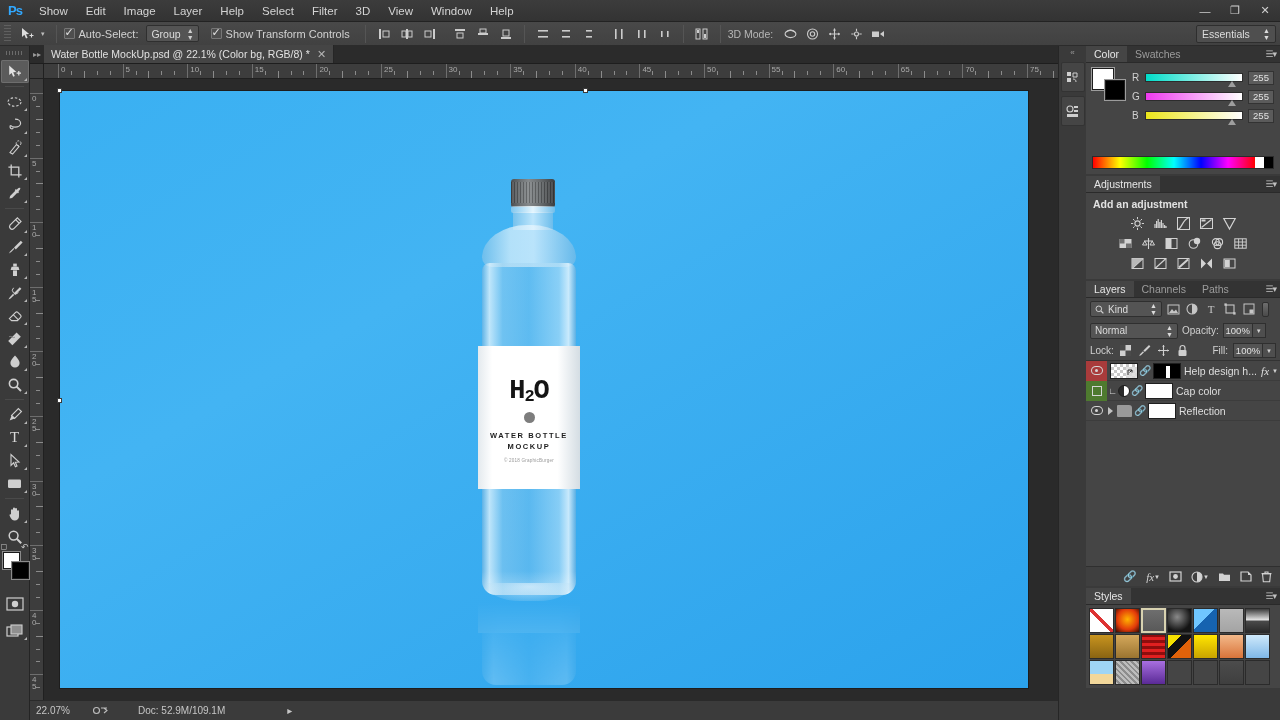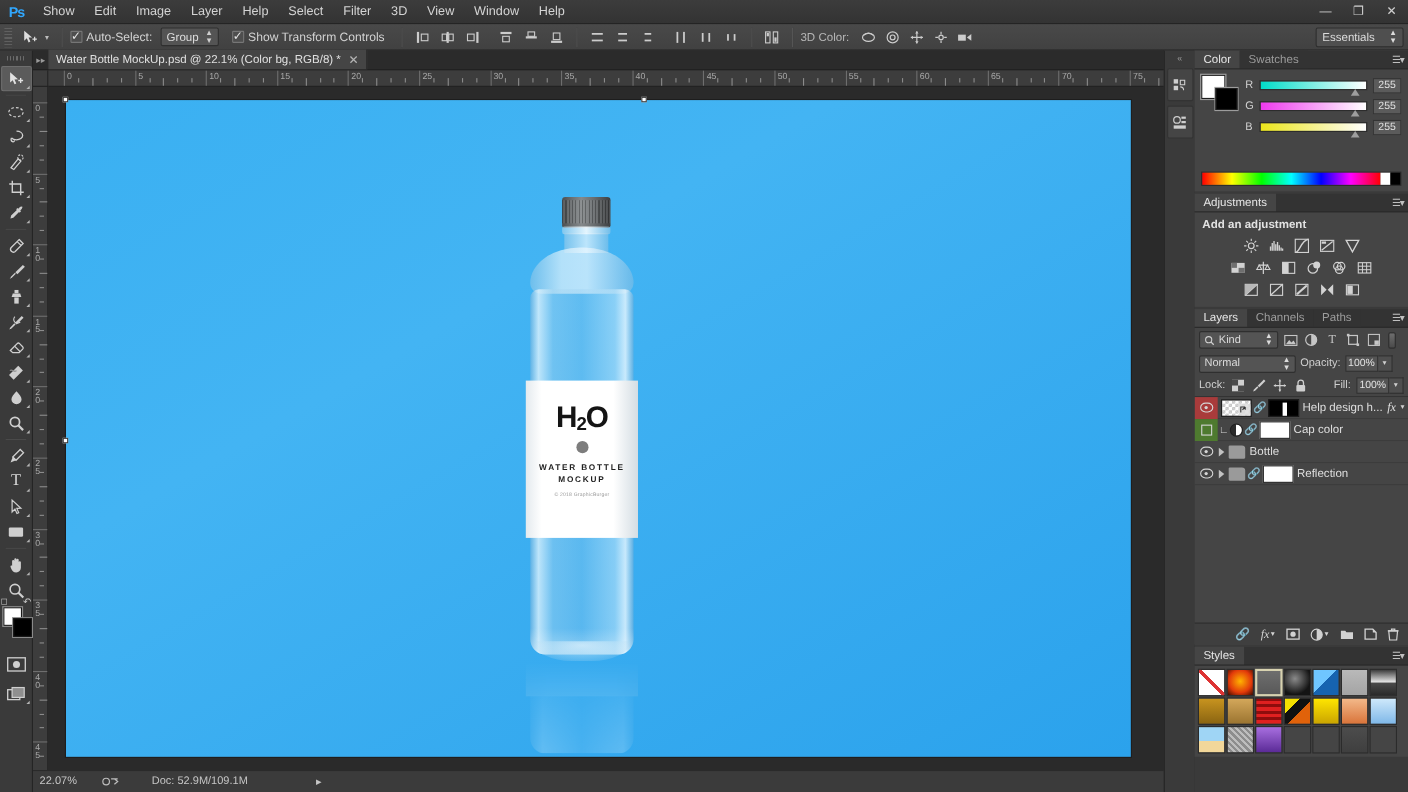--- a/index.html
+++ b/index.html
@@ -116,22 +116,22 @@
     border-radius:8px 8px 14px 14px; }
   #body::after { content:""; position:absolute; left:0; right:0; bottom:0; height:24px;
     background:linear-gradient(#ffffff00, rgba(255,255,255,.38));
     border-radius:0 0 14px 14px; }
   #bottle-bottom { position:absolute; left:11px; top:404px; width:88px; height:18px;
     background:radial-gradient(ellipse at 50% 20%, rgba(255,255,255,.55), rgba(170,215,240,.25) 70%, rgba(120,180,220,.1));
     border-radius:0 0 40% 40%/0 0 100% 100%; }
   #label { position:absolute; left:4px; top:167px; width:102px; height:143px;
     background:linear-gradient(90deg,#e4eaee 0%,#ffffff 14%,#ffffff 78%,#d4dde3 100%);
     display:flex; flex-direction:column; align-items:center; }
-  #lb-h2o { font-family:Liberation Sans, sans-serif; font-weight:bold; color:#141414;
-    font-size:27px; letter-spacing:-1px; margin-top:20px; line-height:1; }
+  #lb-h2o { font-family:Liberation Mono, monospace; font-weight:bold; color:#141414;
+    font-size:27px; letter-spacing:-1px; margin-top:32px; line-height:1; }
   #lb-h2o sub { font-size:17px; vertical-align:-3px; }
   #lb-dot { width:11px; height:11px; border-radius:50%; background:#7d7d7d; margin-top:7px; }
   #lb-t1 { font-size:7.5px; letter-spacing:1.6px; color:#1d1d1d; font-weight:bold; margin-top:8px; }
   #lb-t2 { font-size:7.5px; letter-spacing:1.6px; color:#1d1d1d; font-weight:bold; margin-top:2px; }
   #lb-cr { font-size:4.6px; color:#9a9a9a; margin-top:7px; letter-spacing:.2px; }
   #reflection { position:absolute; left:414px; top:506px; width:110px; height:88px;
     transform:scaleY(-1); opacity:.30;
     -webkit-mask-image:linear-gradient(to top, transparent 6%, #000 95%);
             mask-image:linear-gradient(to top, transparent 6%, #000 95%); }
   #rf-body { position:absolute; left:8px; top:0; width:94px; height:80px;
@@ -395,21 +395,21 @@
   <div class="ob-sep"></div>
   <div class="align-btn">
       <svg width="16" height="14" viewBox="0 0 16 14">
         <rect x="2" y="2" width="4" height="10" fill="none" stroke="#ccc"></rect>
         <rect x="9" y="2" width="4" height="10" fill="none" stroke="#ccc"></rect>
         <rect x="3" y="3" width="2" height="3" fill="#ccc"></rect>
         <rect x="10" y="7" width="2" height="4" fill="#ccc"></rect>
       </svg>
     </div>
   <div class="ob-sep"></div>
-  <span style="color:#b6b6b6;font-size:10.5px;margin-right:6px;">3D Color:</span>
+  <span style="color:#b6b6b6;font-size:10.5px;margin-right:6px;">3D Mode:</span>
   <div class="align-btn">
       <svg width="15" height="14" viewBox="0 0 15 14">
         <ellipse cx="7.5" cy="7" rx="5.4" ry="3.6" fill="none" stroke="#ccc" stroke-width="1.1"></ellipse>
         <path d="M3 5.2 Q7.5 1 12 5.2" fill="none" stroke="#ccc" stroke-width="1.1"></path>
       </svg>
     </div>
   <div class="align-btn">
       <svg width="15" height="14" viewBox="0 0 15 14">
         <circle cx="7.5" cy="7" r="5" fill="none" stroke="#ccc" stroke-width="1.1"></circle>
         <circle cx="7.5" cy="7" r="2.2" fill="none" stroke="#ccc" stroke-width="1.1"></circle>
@@ -1105,28 +1105,20 @@
             <span style="width:10px;height:10px;border:1.4px solid #d5d5d5;"></span>
           </div>
         <span class="clip-arrow">∟</span>
         <div class="adjust-circle"></div>
         <div class="link-ic">🔗</div>
         <div class="thumb-img thumb-white" style="background:#fff"></div>
         <span class="lname">Cap color</span>
       </div>
 
 
-      <div class="layer-row">
-        <div class="eye-cell">
-            <i class="eye"></i>
-          </div>
-        <i class="disc-tri"></i>
-        <i class="folder-ic"></i>
-        <span class="lname">Bottle</span>
-      </div>
 
       <div class="layer-row">
         <div class="eye-cell">
             <i class="eye"></i>
           </div>
         <i class="disc-tri"></i>
         <i class="folder-ic"></i>
         <div class="link-ic">🔗</div>
         <div class="thumb-img" style="background:#fff"></div>
         <span class="lname">Reflection</span>

